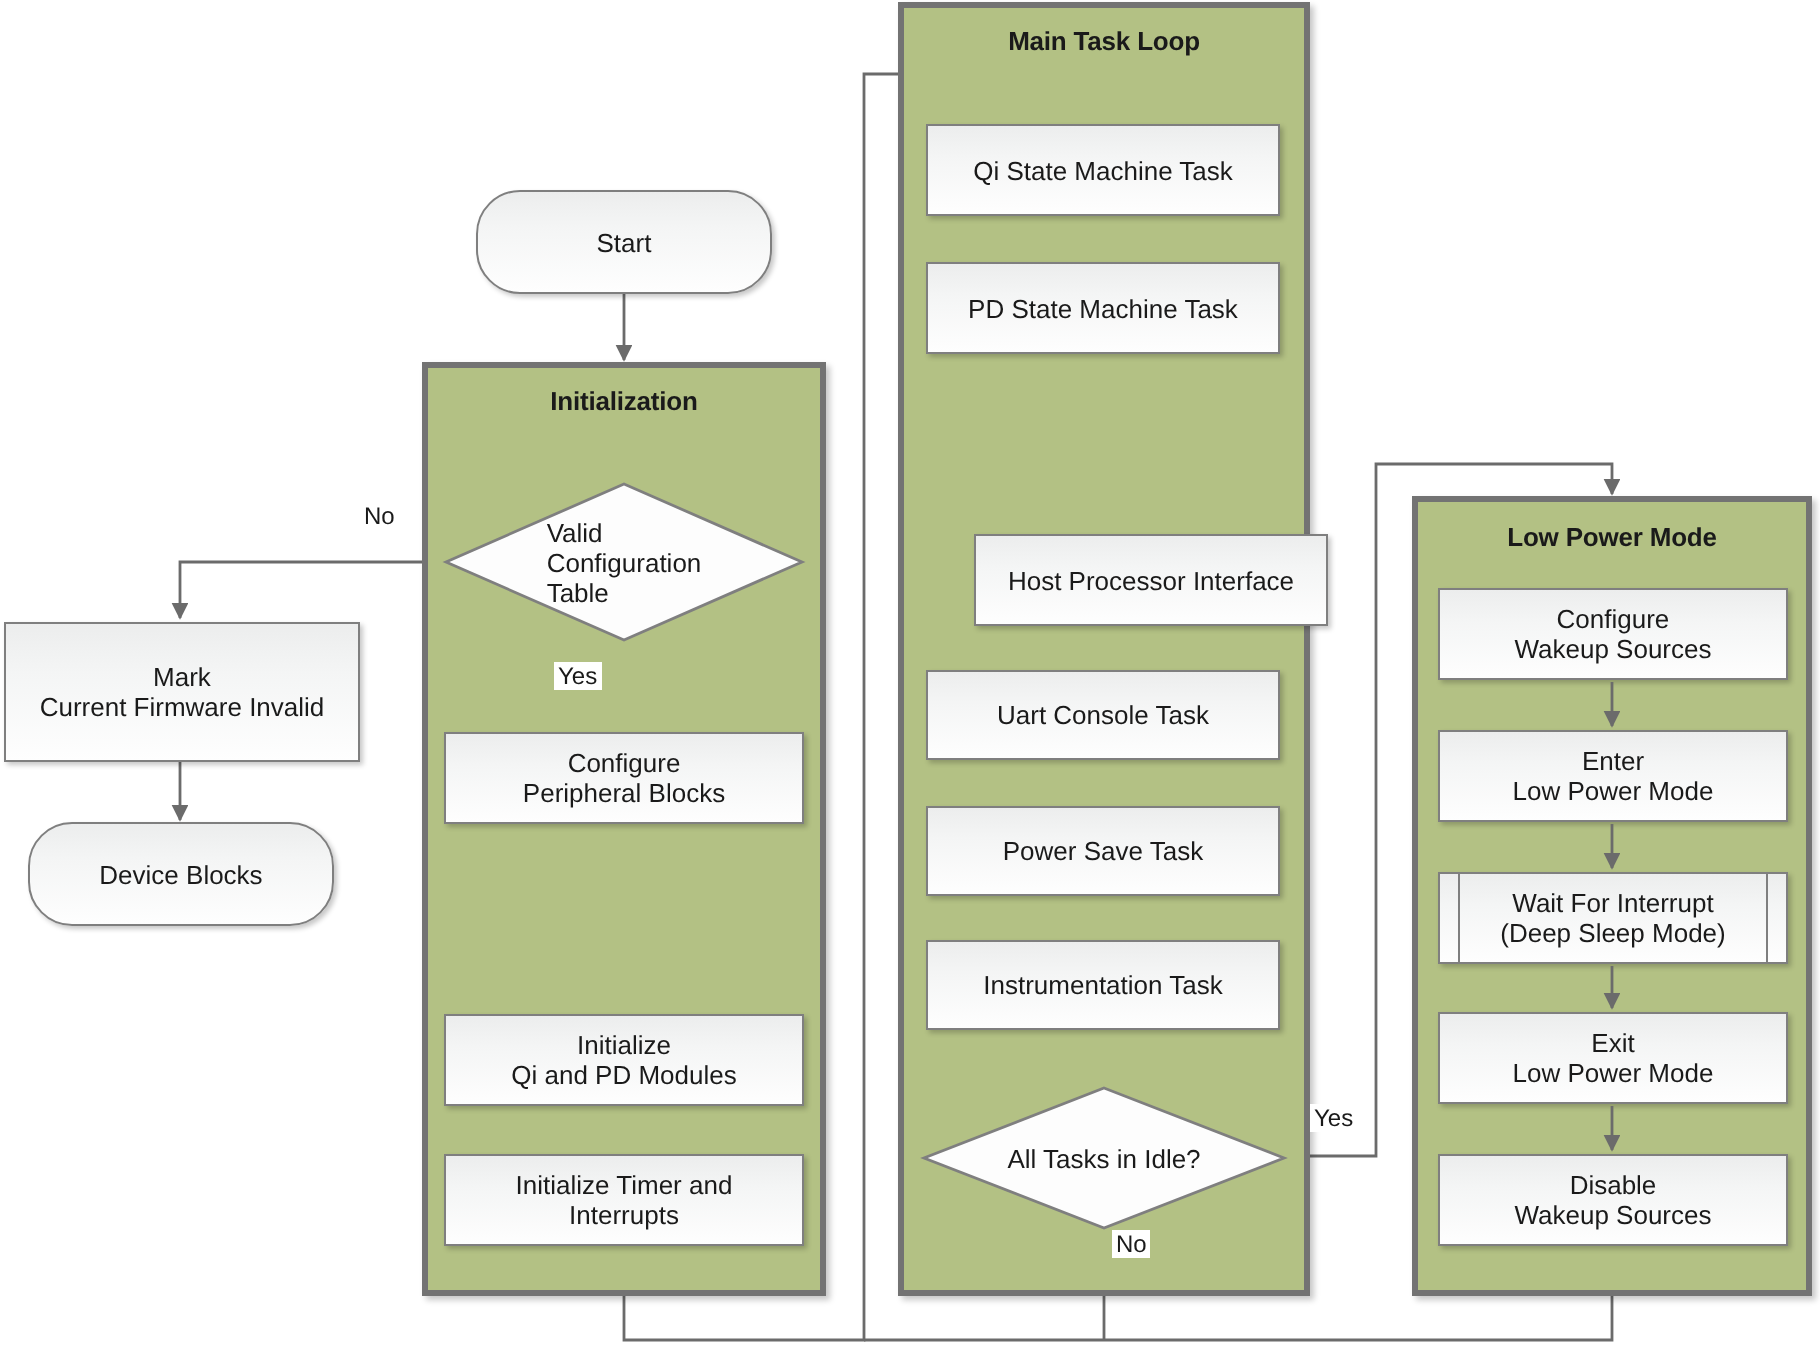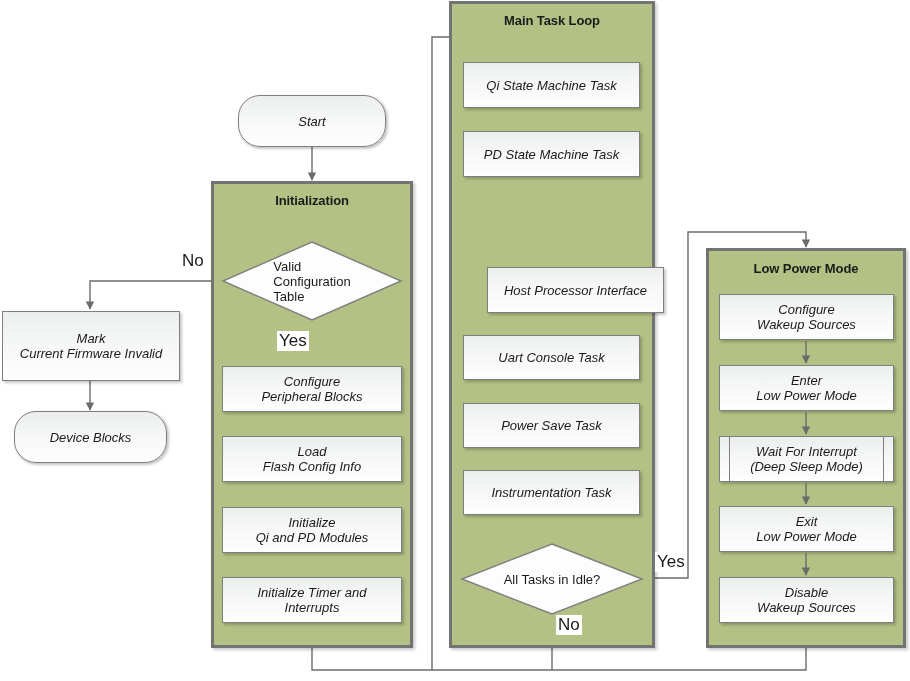--- a/index.html
+++ b/index.html
@@ -51,21 +51,20 @@
     align-items: center;
     justify-content: center;
     text-align: center;
     font-size: 13px;
     color: #1a1a1a;
     line-height: 15px;
     background: linear-gradient(to bottom, #eceded 0%, #f4f5f5 35%, #fefefe 100%);
     border: 1px solid #7f7f7f;
     box-shadow: 1.5px 1.5px 2.5px rgba(0,0,0,0.22);
     padding: 0 0;
-    font-style: italic;
   }
   .node.terminator {
     border-radius: 22px;
   }
   .node.predef::before,
   .node.predef::after {
     content: "";
     position: absolute;
     top: 0;
     bottom: 0;
@@ -89,21 +88,21 @@
     display: flex;
     align-items: center;
     justify-content: center;
     text-align: left;
     font-size: 13px;
     color: #1a1a1a;
     line-height: 15px;
   }
   .edge-label {
     position: absolute;
-    font-size: 17px;
+    font-size: 12px;
     color: #1a1a1a;
     background: #ffffff;
     padding: 0 2px;
     white-space: nowrap;
   }
   .nl { white-space: pre-line; }
 </style>
 </head>
 <body>
 
@@ -165,24 +164,20 @@
   </div>
 
   <div class="edge-label" style="left:180px; top:251px;">No</div>
   <div class="edge-label" style="left:277px; top:331px;">Yes</div>
 
   <div class="node" style="left:222px; top:366px; width:180px; height:46px;">
     <span class="nl">Configure
 Peripheral Blocks</span>
   </div>
 
-  <div class="node" style="left:222px; top:436px; width:180px; height:46px;">
-    <span class="nl">Load
-Flash Config Info</span>
-  </div>
 
   <div class="node" style="left:222px; top:507px; width:180px; height:46px;">
     <span class="nl">Initialize
 Qi and PD Modules</span>
   </div>
 
   <div class="node" style="left:222px; top:577px; width:180px; height:46px;">
     <span class="nl">Initialize Timer and
 Interrupts</span>
   </div>

